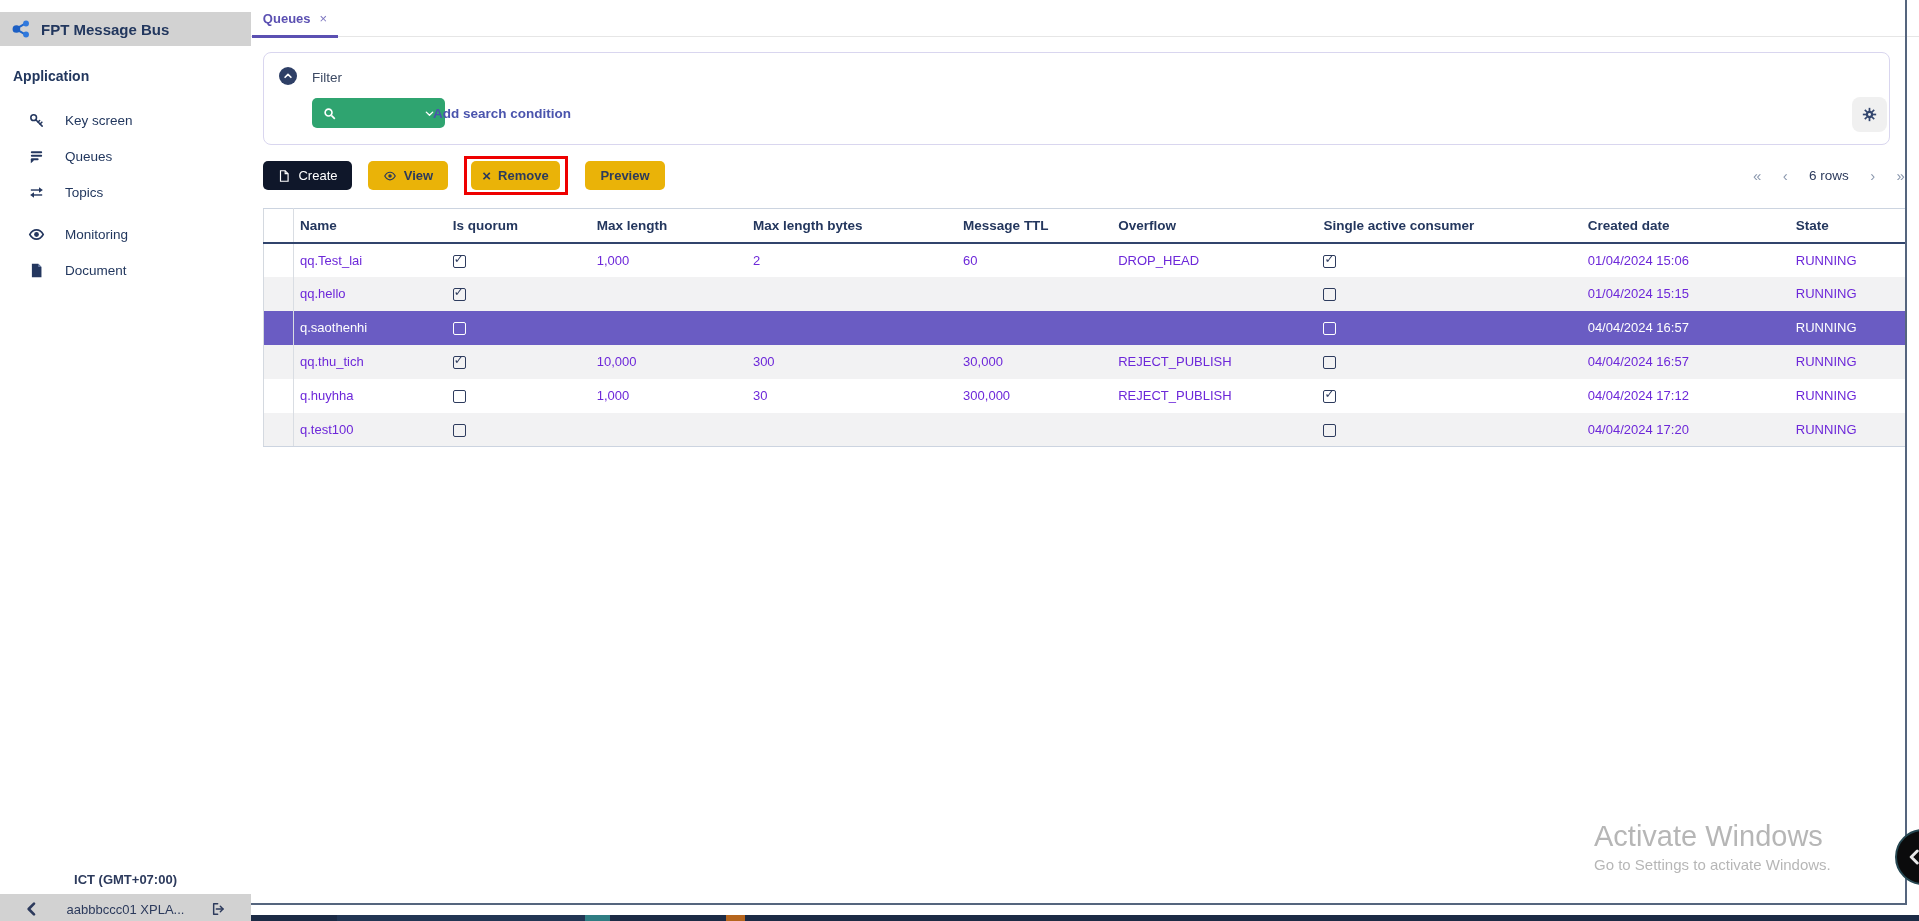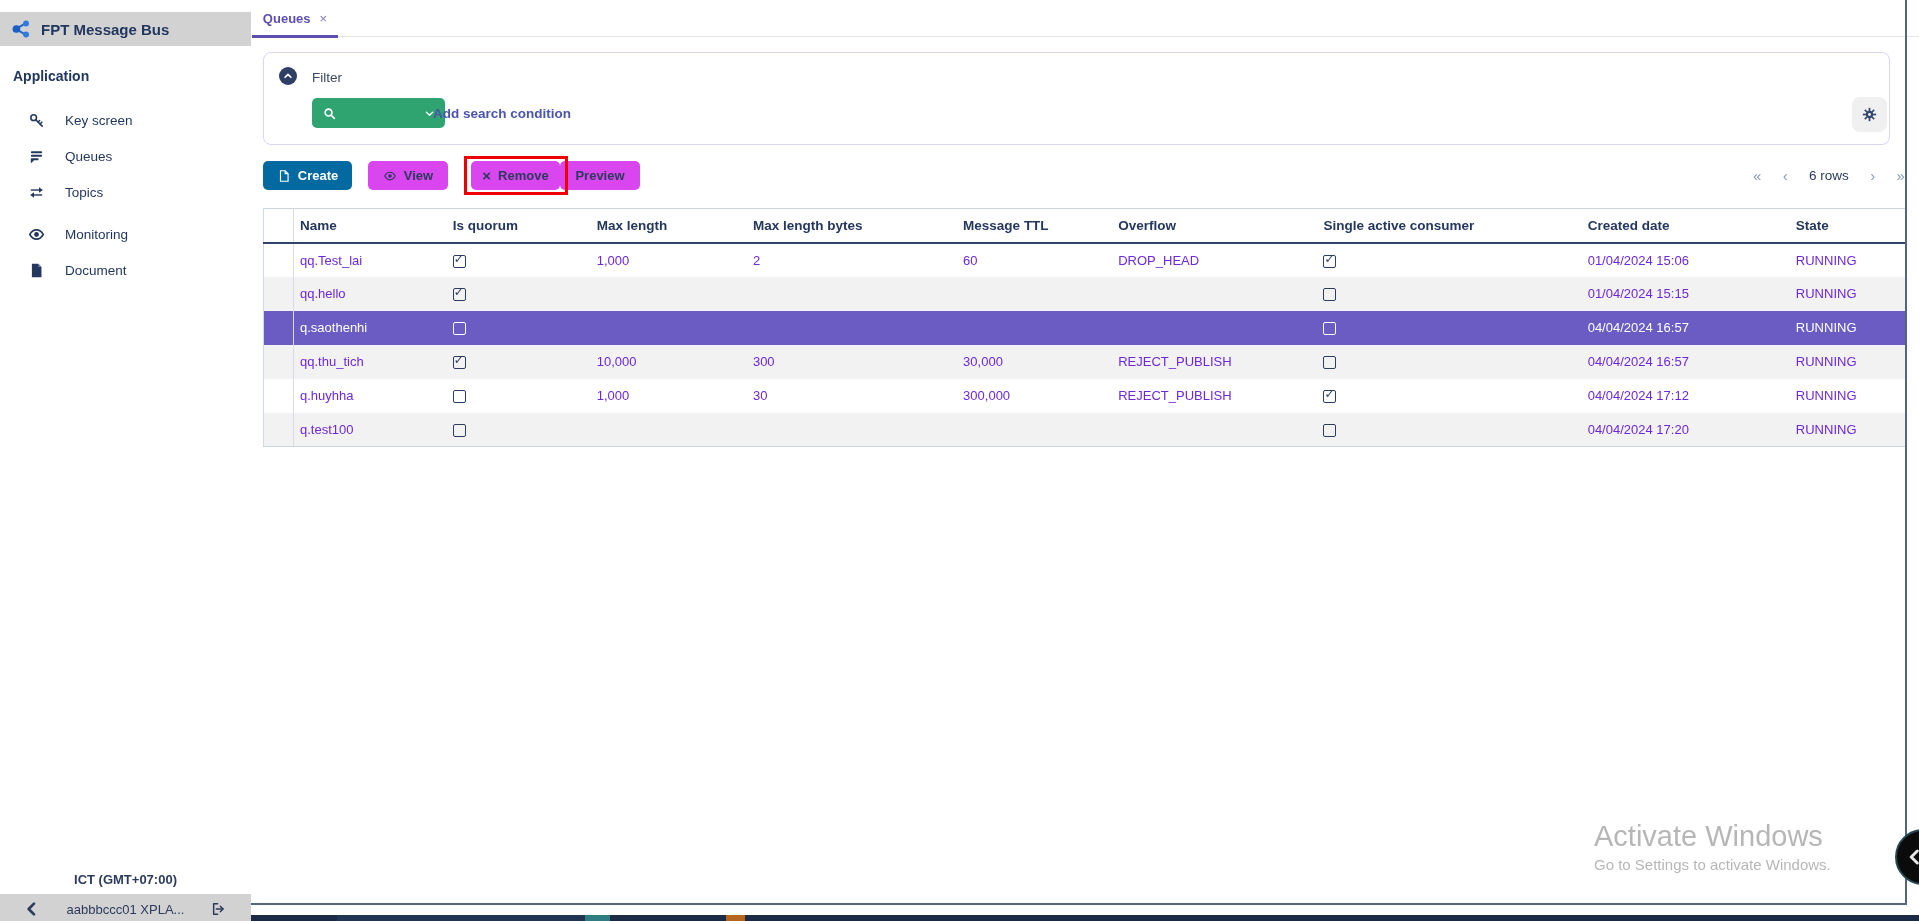--- a/index.html
+++ b/index.html
@@ -59,25 +59,25 @@
   .add-cond { position:absolute; left:433px; top:106px; font-size:13.5px; font-weight:600; color:#4a54ad; cursor:pointer; }
   .gear-btn { position:absolute; left:1852px; top:97px; width:35px; height:35px; background:#f0f0f0;
               border:none; border-radius:8px; display:flex; align-items:center; justify-content:center; cursor:pointer; }
   .gear-btn svg { width:17px; height:17px; }
 
   
   .btn { position:absolute; top:161px; height:29px; border:none; border-radius:5px; display:flex;
          align-items:center; justify-content:center; gap:7px; font-size:13px; cursor:pointer;
          font-family:inherit; }
   .btn .ic { width:14px; height:14px; display:inline-flex; }
-  .btn-create { left:263px; width:89px; background:#0369a1; color:#fff; font-weight:700; }
-  .btn-gray { background:#d946ef; color:#2c3a5c; font-weight:600; }
+  .btn-create { left:263px; width:89px; background:#0f172a; color:#fff; font-weight:400; }
+  .btn-gray { background:#eab308; color:#2c3a5c; font-weight:600; }
   .btn-view { left:368px; width:80px; }
   .btn-remove { left:471px; width:89px; }
-  .btn-preview { left:560px; width:80px; }
+  .btn-preview { left:585px; width:80px; }
   .remove-x { font-size:15px; font-weight:700; line-height:1; }
   .remove-annotation { position:absolute; left:464px; top:156px; width:104px; height:39px;
                        border:3px solid #ee0000; z-index:4; pointer-events:none; }
 
   
   .pagination { position:absolute; left:1753px; top:161px; width:152px; height:29px; display:flex;
                 align-items:center; justify-content:space-between; }
   .pg-nav { font-size:15px; color:#8b98ae; cursor:pointer; }
   .pg-count { font-size:13.5px; color:#2c3a5c; }
 

